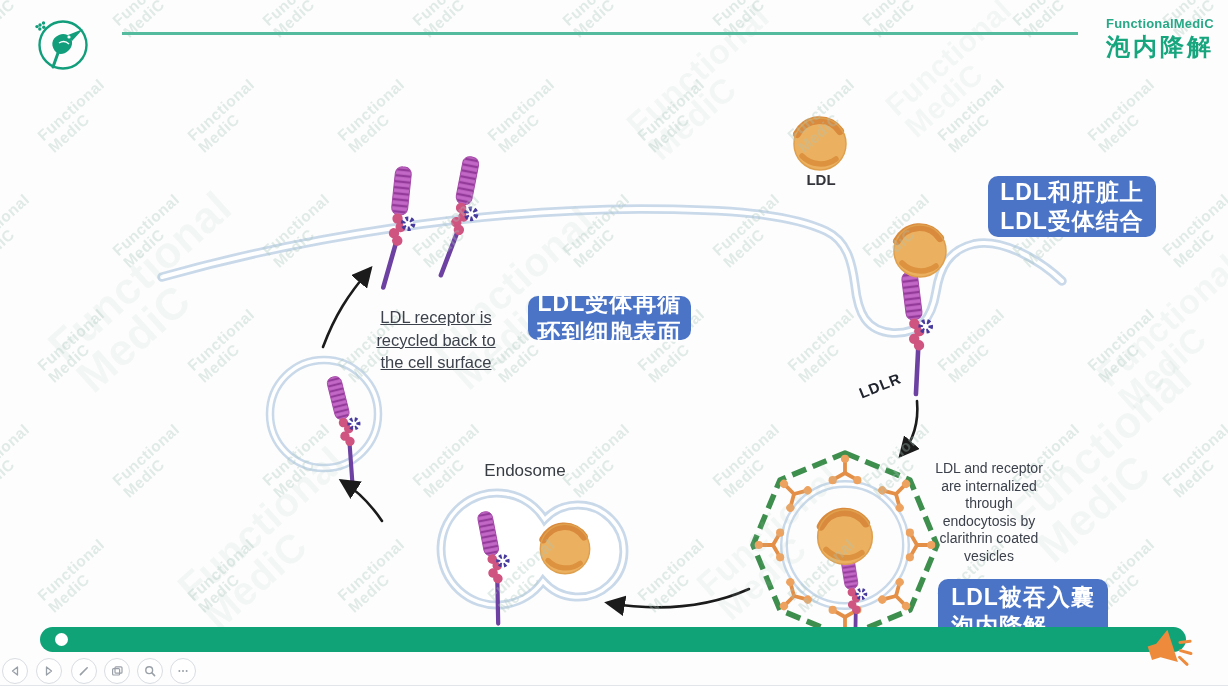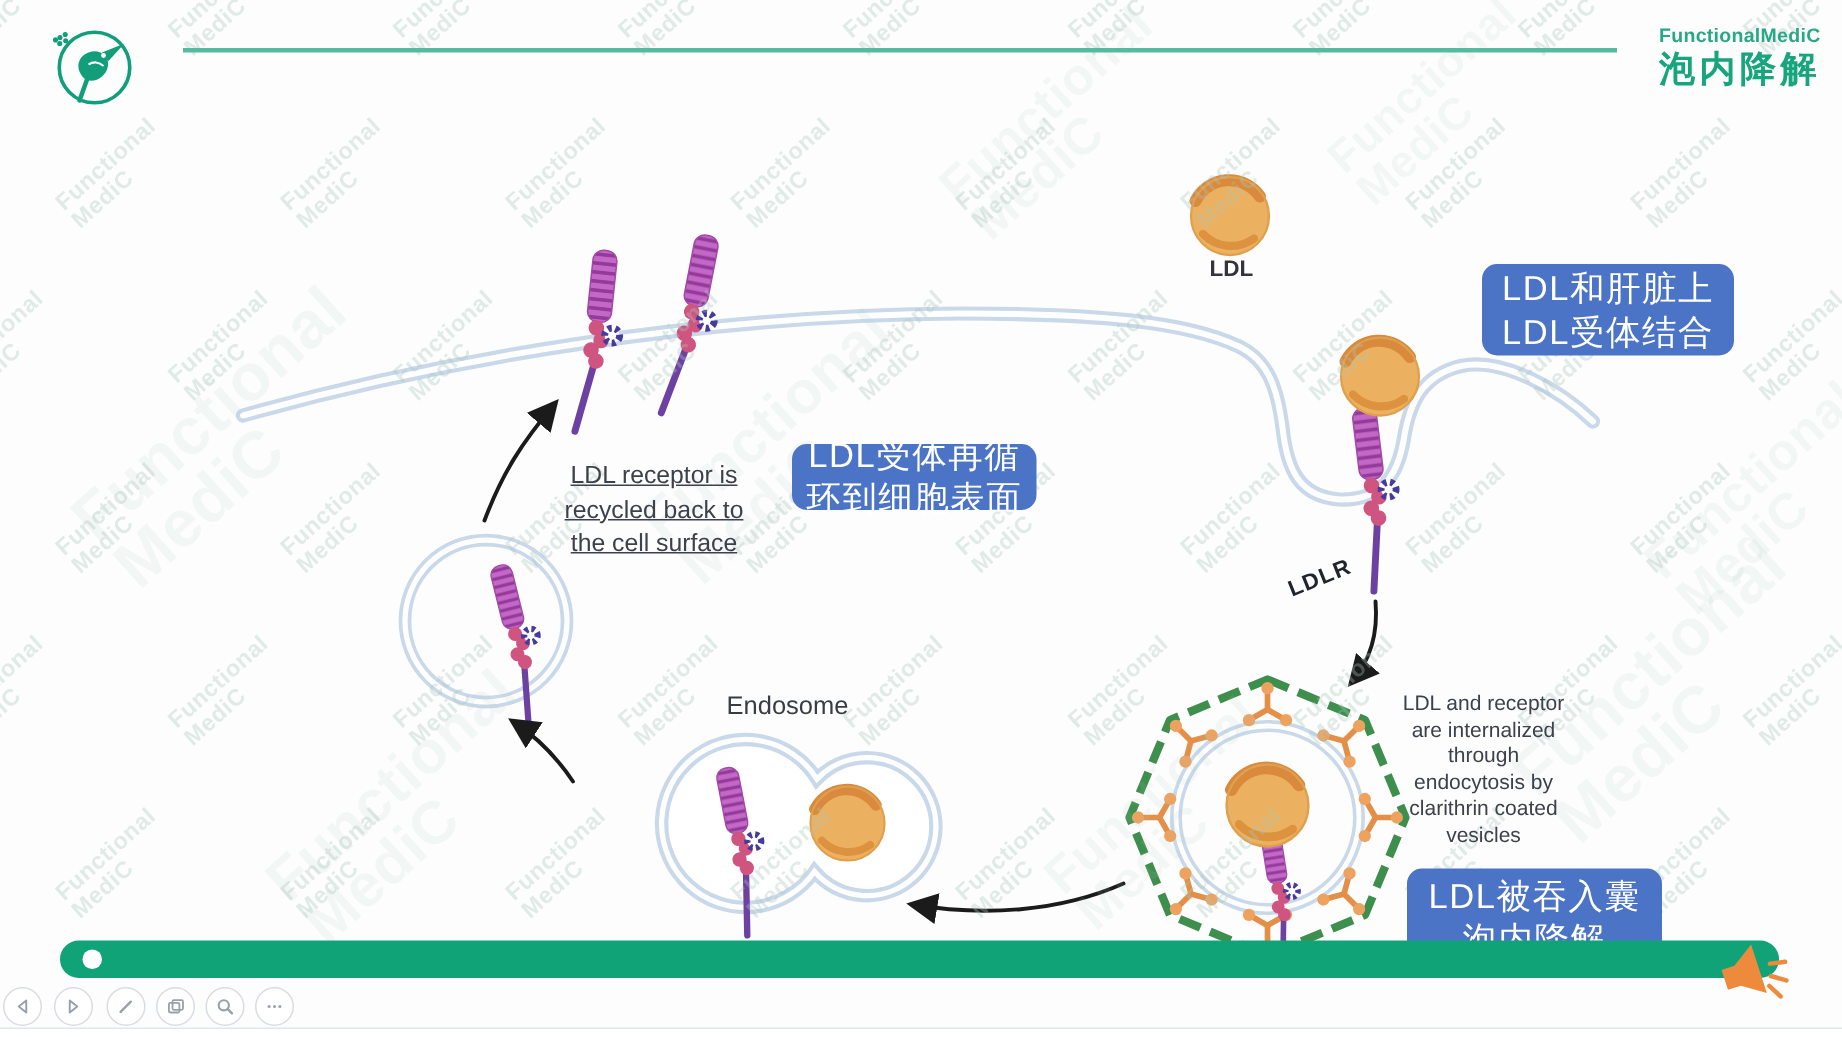--- a/index.html
+++ b/index.html
@@ -29,22 +29,22 @@
   .lbl-ldl{left:794px;top:171px;width:54px;font-size:15px;font-weight:700;color:#33353b;}
   .lbl-binds{left:893px;top:109px;width:148px;font-size:16.5px;line-height:23px;}
   .lbl-recycle{left:366px;top:306px;width:140px;font-size:16.5px;line-height:22.5px;text-decoration:underline;}
   .lbl-endosome{left:452px;top:461px;width:146px;font-size:17px;color:#383d44;}
   .lbl-ldlr{left:853px;top:377px;width:54px;font-size:15px;font-weight:700;color:#20242e;
             transform:rotate(-22deg);letter-spacing:1px;}
   .lbl-internal{left:927px;top:460px;width:124px;font-size:14px;line-height:17.5px;}
 
   .callout{position:absolute;z-index:6;background:var(--callout-blue,#4b74c6);color:#fff;
            border-radius:10px;display:flex;align-items:center;justify-content:center;
-           white-space:pre-line;text-align:center;font-size:23px;line-height:29px;
-           font-weight:400;letter-spacing:1px;}
+           white-space:pre-line;text-align:left;font-size:23px;line-height:29px;
+           font-weight:700;letter-spacing:1px;}
   .co-binds{left:988px;top:176px;width:168px;height:61px;}
   .co-recycle{left:528px;top:296px;width:163px;height:44px;}
   .co-degraded{left:938px;top:579px;width:170px;height:66px;}
 
   
   .progress{position:absolute;left:40px;top:627px;width:1146px;height:25px;border-radius:13px;
             background:var(--accent,#10a377);z-index:8;}
   .progress-dot{position:absolute;left:15px;top:6px;width:13px;height:13px;border-radius:50%;background:#fff;}
   .speaker{position:absolute;left:1128px;top:598px;z-index:9;}
   .toolbar{position:absolute;left:0;top:658px;z-index:9;}

